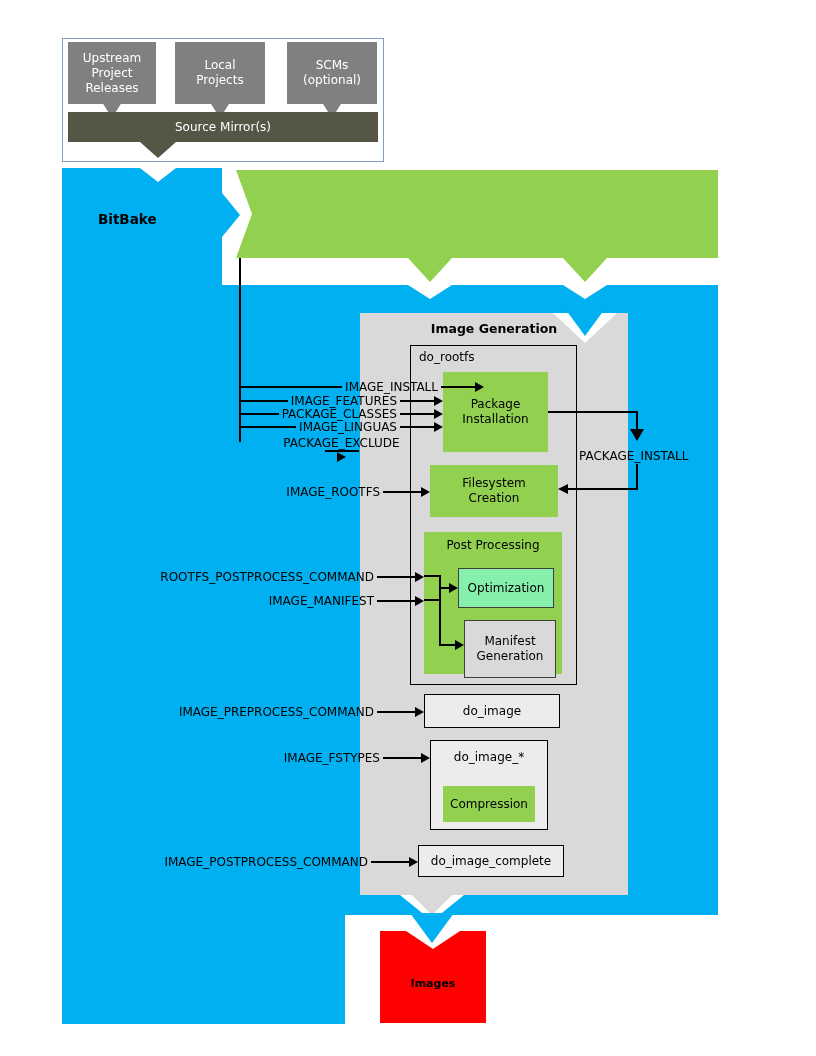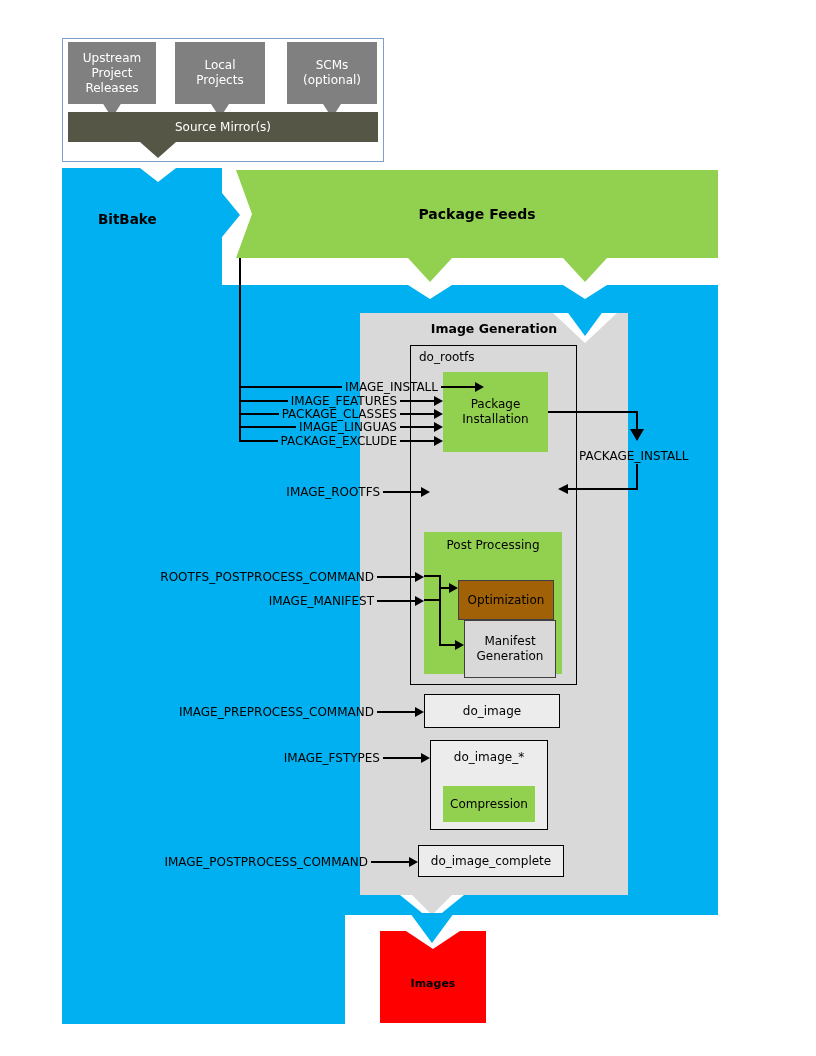--- a/index.html
+++ b/index.html
@@ -65,21 +65,20 @@
   <div class="abs blue" style="left:62px;top:285px;width:656px;height:630px;
               clip-path:polygon(0 0,346px 0,368px 14px,390px 0,501px 0,523px 14px,545px 0,100% 0,100% 100%,0 100%);"></div>
   <div class="abs blue" style="left:62px;top:915px;width:283px;height:109px;"></div>
 
   <div class="abs bold" style="left:98px;top:211px;font-size:13.5px;">BitBake</div>
 
   <div class="abs blue tri-right" style="left:222px;top:193px;width:18px;height:44px;"></div>
 
   <div class="abs green" style="left:236px;top:170px;width:482px;height:112px;
               clip-path:polygon(0 0,100% 0,100% 88px,371px 88px,349px 112px,327px 88px,216px 88px,194px 112px,172px 88px,0 88px,16px 44px);"></div>
-  <div class="abs bold" style="left:236px;top:206px;width:482px;text-align:center;font-size:14px;">Package Feeds</div>
 
   <div class="abs lightgray" style="left:360px;top:313px;width:268px;height:582px;"></div>
   <div class="abs bold" style="left:360px;top:321px;width:268px;text-align:center;font-size:12.5px;">Image Generation</div>
 
   <div class="abs white tri-down" style="left:553px;top:313px;width:64px;height:30px;"></div>
   <div class="abs blue tri-down" style="left:563px;top:306px;width:44px;height:30px;"></div>
 
   <div class="abs bbox" style="left:410px;top:345px;width:167px;height:340px;"></div>
   <div class="abs fs12" style="left:419px;top:350px;">do_rootfs</div>
 
@@ -105,46 +104,48 @@
     <span class="lbl">PACKAGE_CLASSES</span>
     <span class="hl w34"></span>
     <span class="arr-r"></span>
   </div>
   <div class="var-row" style="left:240px;top:420px;width:203px;">
     <span class="hl grow"></span>
     <span class="lbl">IMAGE_LINGUAS</span>
     <span class="hl w34"></span>
     <span class="arr-r"></span>
   </div>
-  <div class="var-row" style="left:240px;top:434px;width:203px;">
+  <div class="var-row" style="left:240px;top:434px;width:203px;flex-direction:column;">
     <span class="hl grow"></span>
     <span class="lbl">PACKAGE_EXCLUDE</span>
     <span class="hl w34"></span>
     <span class="arr-r"></span>
   </div>
 
   <div class="line" style="left:548px;top:411px;width:90px;height:2px;"></div>
   <div class="line" style="left:636px;top:411px;width:2px;height:18px;"></div>
   <div class="aarr-d" style="left:630px;top:429px;"></div>
   <div class="abs fs12" style="left:579px;top:449px;white-space:nowrap;">PACKAGE_INSTALL</div>
   <div class="line" style="left:636px;top:464px;width:2px;height:25px;"></div>
   <div class="line" style="left:567px;top:488px;width:71px;height:2px;"></div>
   <div class="aarr-l" style="left:558px;top:484px;"></div>
 
+  <div class="abs green flexc fs12 pre" style="left:430px;top:465px;width:128px;height:52px;">Filesystem
+Creation</div>
 
   <div class="var-row" style="right:386px;top:485px;">
     <span class="lbl">IMAGE_ROOTFS</span>
     <span class="hl w38"></span>
     <span class="arr-r"></span>
   </div>
 
   <div class="abs green" style="left:424px;top:532px;width:138px;height:142px;"></div>
   <div class="abs fs12" style="left:424px;top:538px;width:138px;text-align:center;">Post Processing</div>
 
-  <div class="abs flexc fs12" style="left:458px;top:580px;width:96px;height:40px;background:#a16207;border:1px solid #404040;">Optimization</div>
+  <div class="abs flexc fs12" style="left:458px;top:568px;width:96px;height:40px;background:#86efac;border:1px solid #404040;">Optimization</div>
   <div class="abs flexc fs12 pre" style="left:464px;top:620px;width:92px;height:58px;background:#d9d9d9;border:1px solid #404040;">Manifest
 Generation</div>
 
   <div class="line" style="left:424px;top:575px;width:16px;height:2px;"></div>
   <div class="line" style="left:424px;top:599px;width:16px;height:2px;"></div>
   <div class="line" style="left:439px;top:575px;width:2px;height:71px;"></div>
   <div class="line" style="left:441px;top:587px;width:9px;height:2px;"></div>
   <div class="aarr-r" style="left:449px;top:583px;"></div>
   <div class="line" style="left:441px;top:644px;width:15px;height:2px;"></div>
   <div class="aarr-r" style="left:455px;top:640px;"></div>

